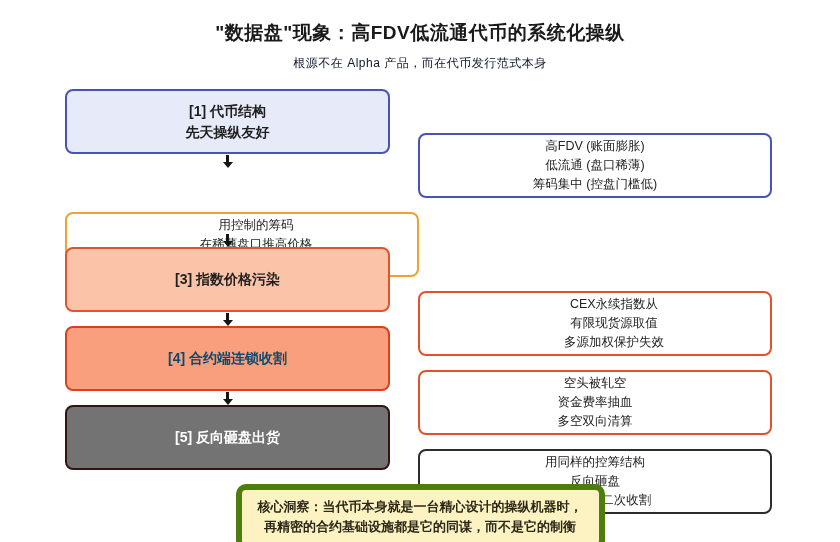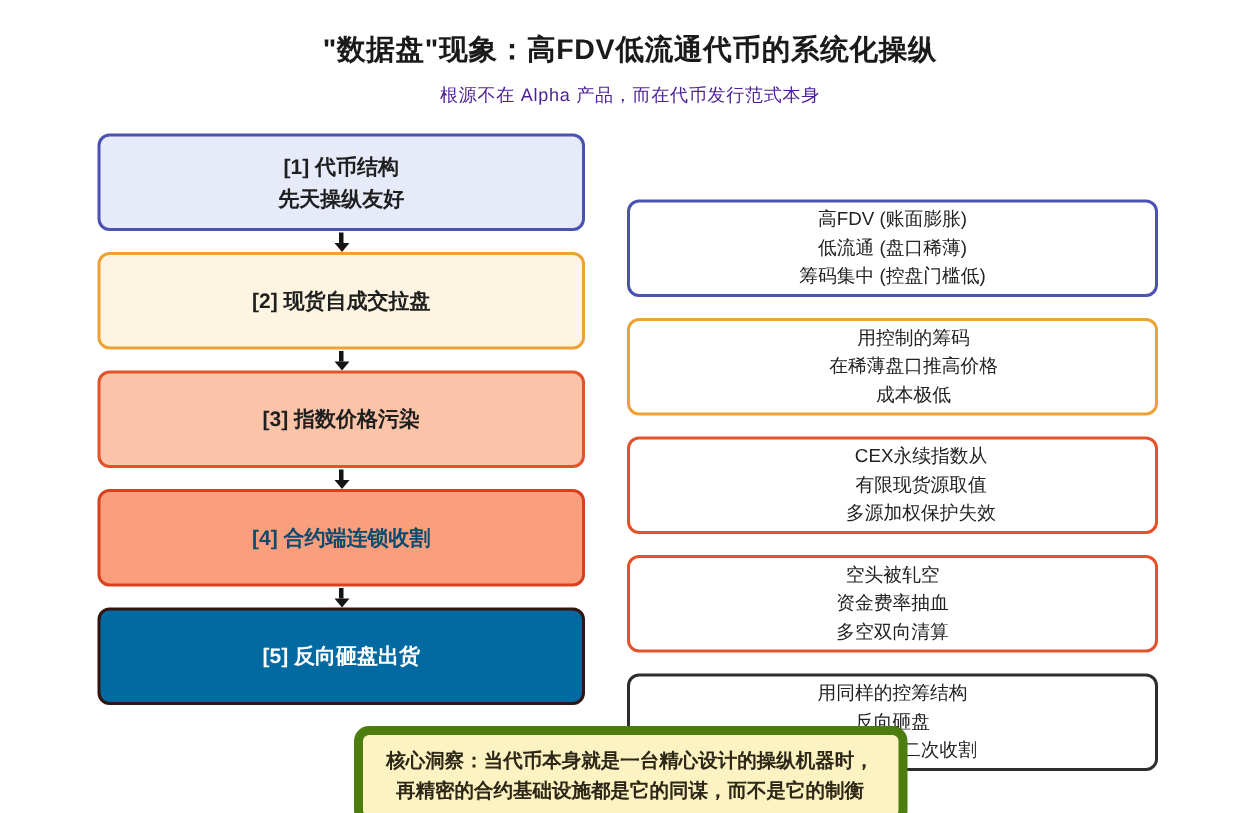--- a/index.html
+++ b/index.html
@@ -3,21 +3,21 @@
 <meta charset="utf-8">
 <style>
   html,body{margin:0;padding:0;}
   body{
     width:840px;height:542px;background:#ffffff;overflow:hidden;
     font-family:"Liberation Sans","DejaVu Sans",sans-serif;
     -webkit-font-smoothing:antialiased;
   }
   .header{text-align:center;padding-top:20px;}
   .title{font-size:19px;font-weight:bold;color:#1a1a1a;letter-spacing:.5px;}
-  .subtitle{margin-top:9px;font-size:12px;color:#4c1d95;letter-spacing:.5px;}
+  .subtitle{margin-top:9px;font-size:12px;color:#0f172a;letter-spacing:.5px;}
 
   .flow{width:707px;margin:17px 0 0 65px;}
   .row{display:flex;gap:28px;height:65px;margin:0;}
   .step-box{
     box-sizing:border-box;width:325px;height:65px;border:2px solid;border-radius:8px;
     display:flex;align-items:center;justify-content:center;text-align:center;
     font-size:14px;font-weight:bold;line-height:1.45;white-space:pre-line;color:#1f1f1f;
   }
   .detail-box{
     box-sizing:border-box;width:354px;height:65px;border:2px solid;border-radius:8px;
@@ -54,21 +54,20 @@
   </div>
 
   <div class="arrow-row">
     <div class="arrow">
       <span class="stem"></span>
         <span class="head"></span>
     </div>
   </div>
 
   <div class="row">
-    <div class="step-box" style="background: rgb(253, 245, 225); border-color: rgb(237, 162, 51); color: rgb(31, 31, 31);">[2] 现货自成交拉盘</div>
     <div class="detail-box" style="border-color: rgb(237, 162, 51); padding-left: 28px;">用控制的筹码
 在稀薄盘口推高价格
 成本极低</div>
   </div>
 
   <div class="arrow-row">
     <div class="arrow">
       <span class="stem"></span>
         <span class="head"></span>
     </div>
@@ -96,21 +95,21 @@
   </div>
 
   <div class="arrow-row">
     <div class="arrow">
       <span class="stem"></span>
         <span class="head"></span>
     </div>
   </div>
 
   <div class="row">
-    <div class="step-box" style="background: #0369a1; border-color: rgb(51, 20, 16); color: rgb(255, 255, 255);">[5] 反向砸盘出货</div>
+    <div class="step-box" style="background: #737373; border-color: rgb(51, 20, 16); color: rgb(255, 255, 255);">[5] 反向砸盘出货</div>
     <div class="detail-box" style="border-color: rgb(45, 45, 45);">用同样的控筹结构
 反向砸盘
 多头爆仓第二次收割</div>
   </div>
 </div>
 
 <div class="footer">
   <div class="insight-box">核心洞察：当代币本身就是一台精心设计的操纵机器时，
 再精密的合约基础设施都是它的同谋，而不是它的制衡</div>
 </div>

